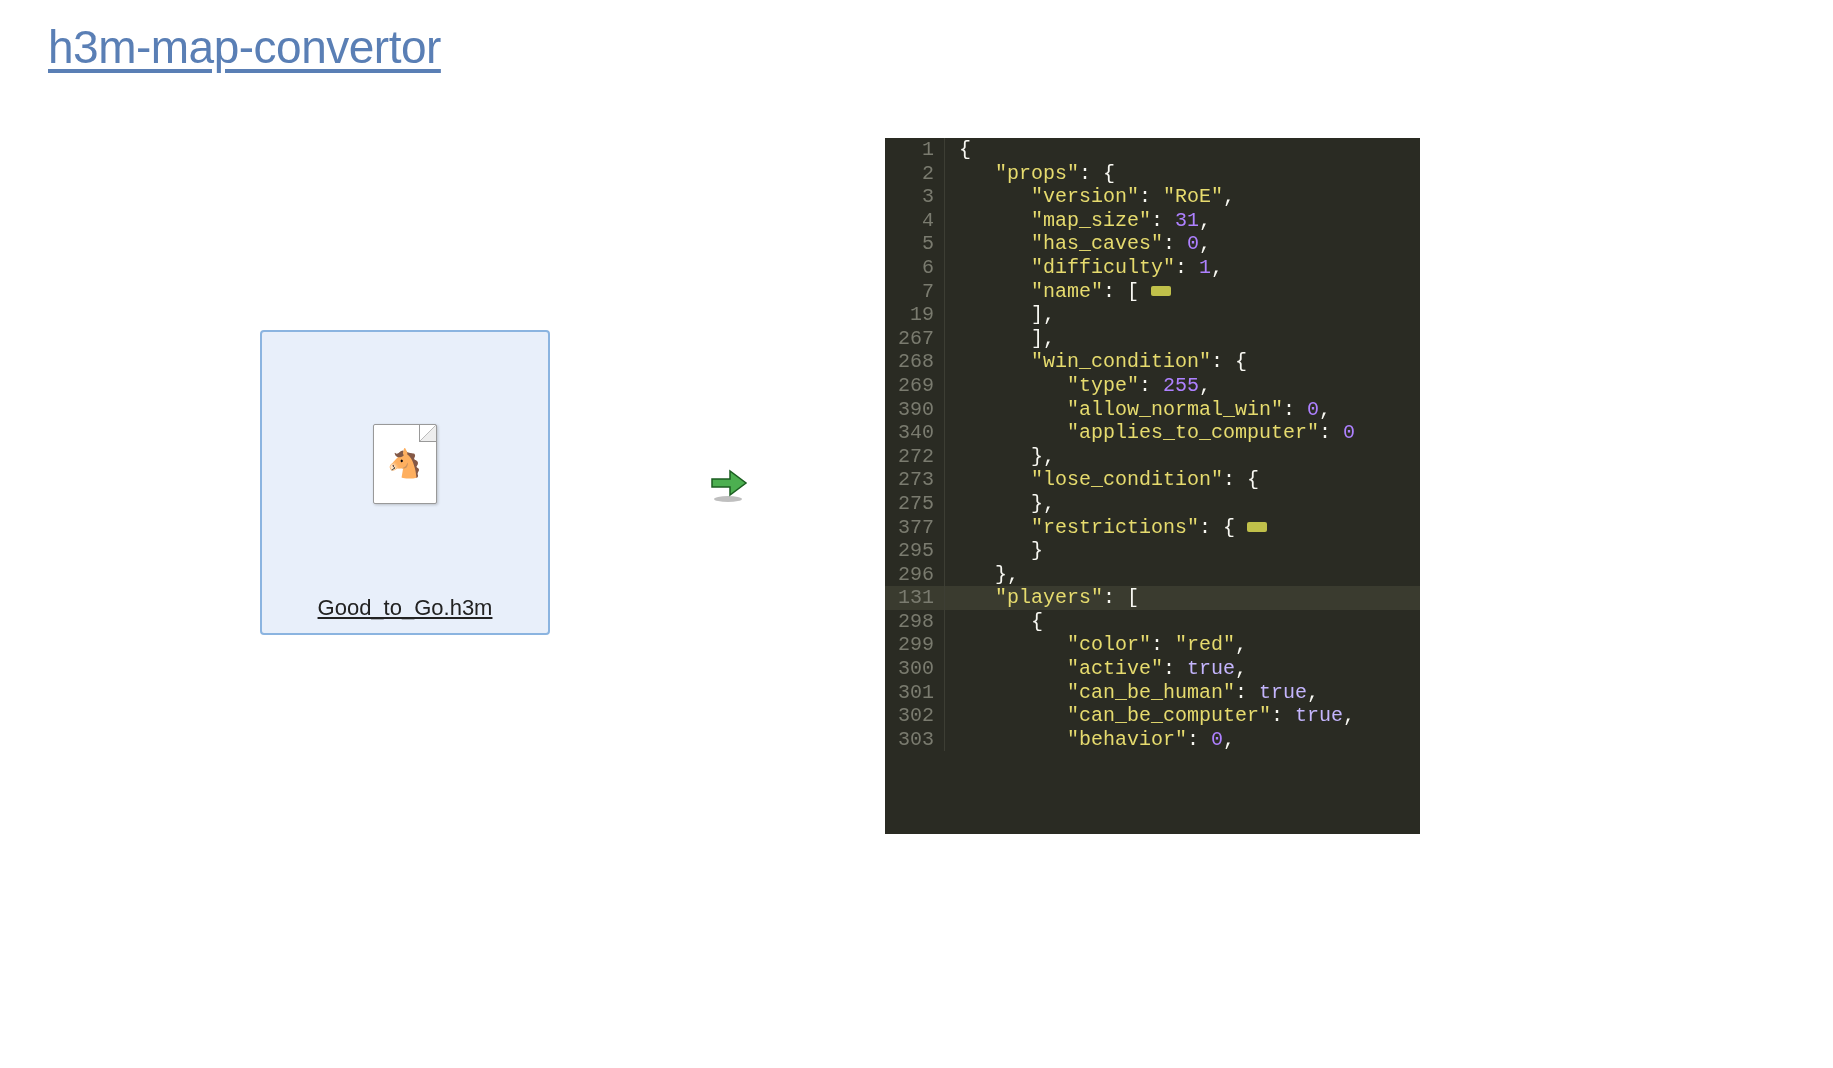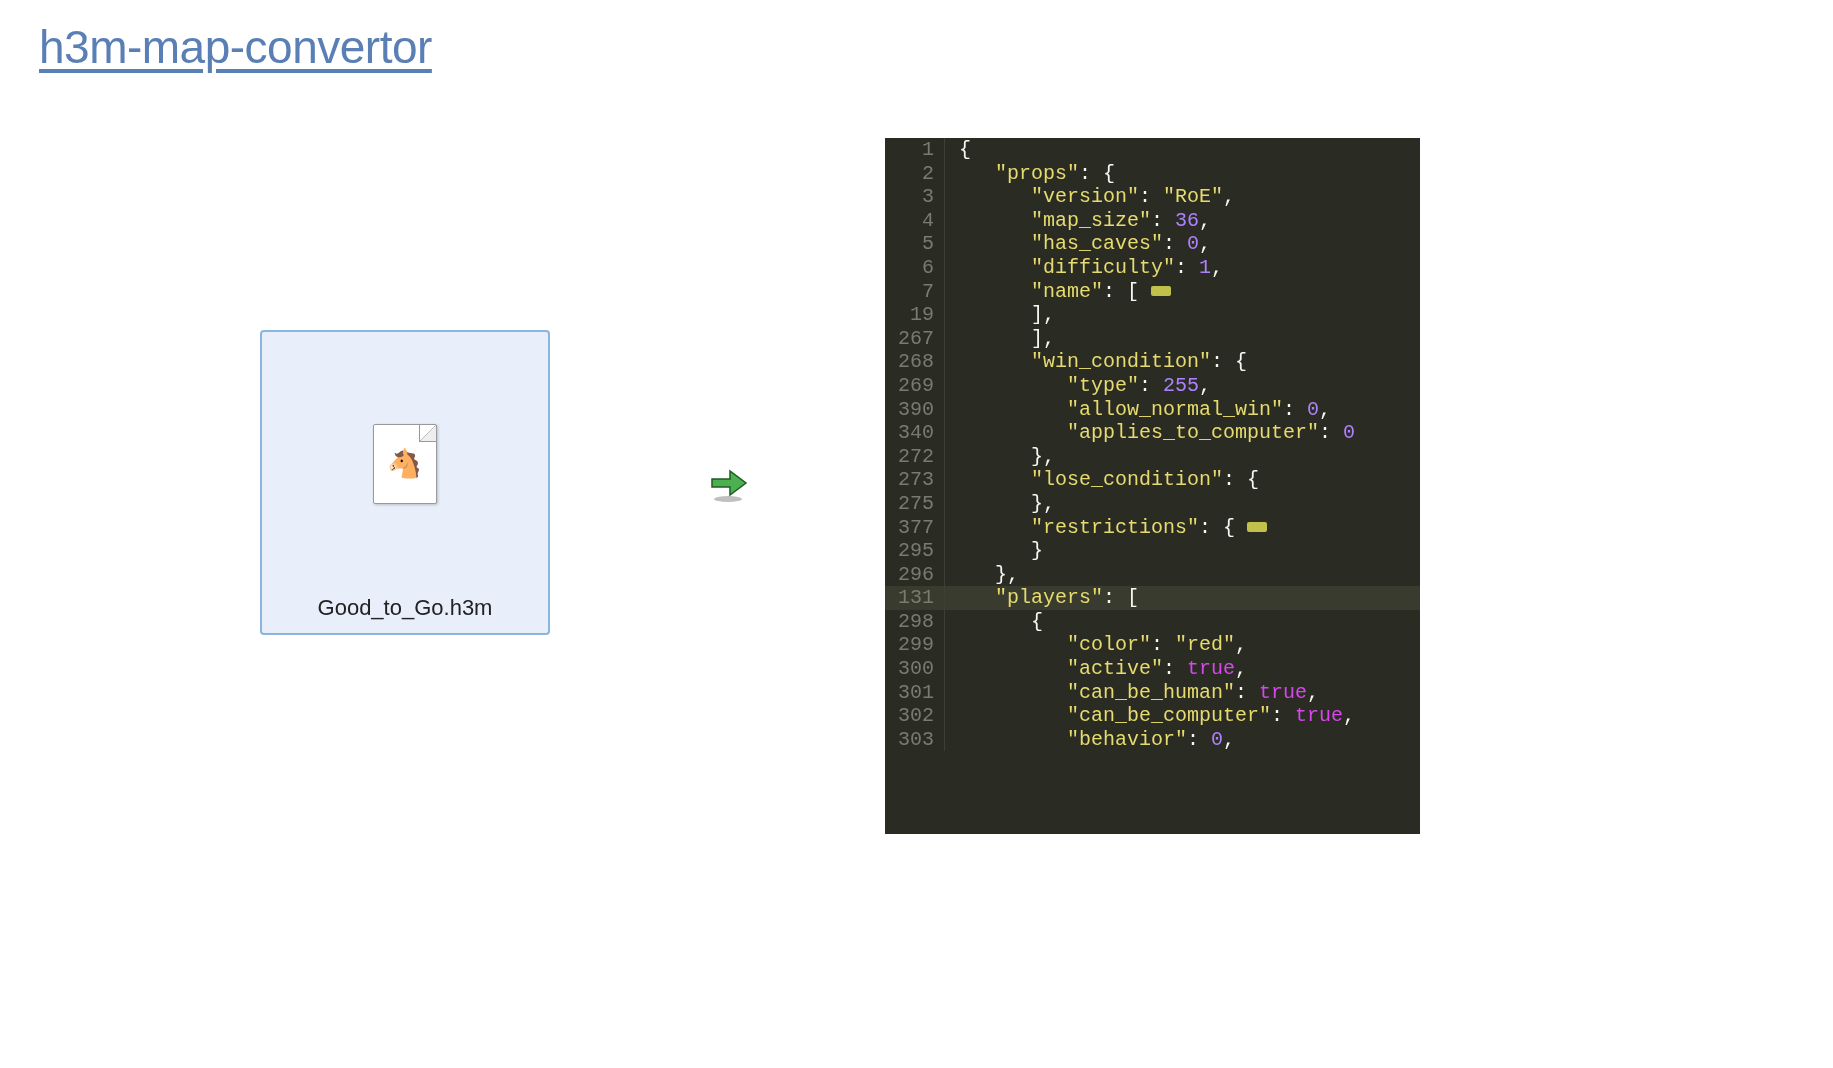--- a/index.html
+++ b/index.html
@@ -1,21 +1,21 @@
 <!DOCTYPE html>
 <html><head>
   <meta charset="utf-8">
   <style>
     * { margin: 0; padding: 0; box-sizing: border-box; }
     body { font-family: 'Segoe UI', Arial, sans-serif; background: #fff; width: 1833px; height: 1068px; position: relative; }
     
     .page-title {
       position: absolute;
       top: 20px;
-      left: 39px;
+      left: 48px;
       font-size: 46px;
       color: #5a7fb5;
       text-decoration: underline;
       text-underline-offset: 6px;
       font-weight: 400;
       letter-spacing: -0.5px;
     }
     
     .file-tile {
       position: absolute;
@@ -63,20 +63,21 @@
     }
     .file-doc-icon .inner-art {
       font-size: 28px;
       color: #7a5c3e;
       line-height: 1;
     }
     .file-label {
       font-size: 22px;
       color: #222;
       text-align: right;
+      text-decoration: underline;
     }
     
     .arrow-icon {
       position: absolute;
       top: 465px;
       left: 708px;
       width: 42px;
       height: 42px;
     }
     
@@ -107,21 +108,21 @@
       border-right: 1px solid #3d3e34;
     }
     .code-content {
       padding-left: 14px;
       color: #ddd;
     }
     .t-punct { color: #f8f8f2; }
     .t-key { color: #e6db6e; }
     .t-str { color: #e6db6e; }
     .t-num { color: #ae81ff; }
-    .t-bool { color: #d946ef; }
+    .t-bool { color: #c4b5fd; }
     .t-fold {
       display: inline-block;
       background: #c0c04a;
       width: 20px;
       height: 10px;
       border-radius: 2px;
       vertical-align: middle;
     }
   </style>
 </head>
@@ -142,21 +143,21 @@
   <svg viewBox="0 0 42 42">
     <polygon points="4,14 22,14 22,6 38,18 22,30 22,22 4,22" fill="#4caf50" stroke="#1b5e20" stroke-width="1.5"></polygon>
     <ellipse cx="20" cy="34" rx="14" ry="3" fill="rgba(0,0,0,0.25)"></ellipse>
   </svg>
 </div>
 
 <div class="code-panel" id="code-panel">
     <div class="code-row"><div class="gutter">1</div><div class="code-content"><span class="t-punct">{</span></div></div>
     <div class="code-row"><div class="gutter">2</div><div class="code-content"><span class="t-punct">   </span><span class="t-key">"props"</span><span class="t-punct">: {</span></div></div>
     <div class="code-row"><div class="gutter">3</div><div class="code-content"><span class="t-punct">      </span><span class="t-key">"version"</span><span class="t-punct">: </span><span class="t-str">"RoE"</span><span class="t-punct">,</span></div></div>
-    <div class="code-row"><div class="gutter">4</div><div class="code-content"><span class="t-punct">      </span><span class="t-key">"map_size"</span><span class="t-punct">: </span><span class="t-num">36</span><span class="t-punct">,</span></div></div>
+    <div class="code-row"><div class="gutter">4</div><div class="code-content"><span class="t-punct">      </span><span class="t-key">"map_size"</span><span class="t-punct">: </span><span class="t-num">31</span><span class="t-punct">,</span></div></div>
     <div class="code-row"><div class="gutter">5</div><div class="code-content"><span class="t-punct">      </span><span class="t-key">"has_caves"</span><span class="t-punct">: </span><span class="t-num">0</span><span class="t-punct">,</span></div></div>
     <div class="code-row"><div class="gutter">6</div><div class="code-content"><span class="t-punct">      </span><span class="t-key">"difficulty"</span><span class="t-punct">: </span><span class="t-num">1</span><span class="t-punct">,</span></div></div>
     <div class="code-row"><div class="gutter">7</div><div class="code-content"><span class="t-punct">      </span><span class="t-key">"name"</span><span class="t-punct">: [ </span><span class="t-fold"></span></div></div>
     <div class="code-row"><div class="gutter">19</div><div class="code-content"><span class="t-punct">      </span><span class="t-punct">],</span></div></div>
     <div class="code-row"><div class="gutter">267</div><div class="code-content"><span class="t-punct">      </span><span class="t-punct">],</span></div></div>
     <div class="code-row"><div class="gutter">268</div><div class="code-content"><span class="t-punct">      </span><span class="t-key">"win_condition"</span><span class="t-punct">: {</span></div></div>
     <div class="code-row"><div class="gutter">269</div><div class="code-content"><span class="t-punct">         </span><span class="t-key">"type"</span><span class="t-punct">: </span><span class="t-num">255</span><span class="t-punct">,</span></div></div>
     <div class="code-row"><div class="gutter">390</div><div class="code-content"><span class="t-punct">         </span><span class="t-key">"allow_normal_win"</span><span class="t-punct">: </span><span class="t-num">0</span><span class="t-punct">,</span></div></div>
     <div class="code-row"><div class="gutter">340</div><div class="code-content"><span class="t-punct">         </span><span class="t-key">"applies_to_computer"</span><span class="t-punct">: </span><span class="t-num">0</span></div></div>
     <div class="code-row"><div class="gutter">272</div><div class="code-content"><span class="t-punct">      </span><span class="t-punct">},</span></div></div>

